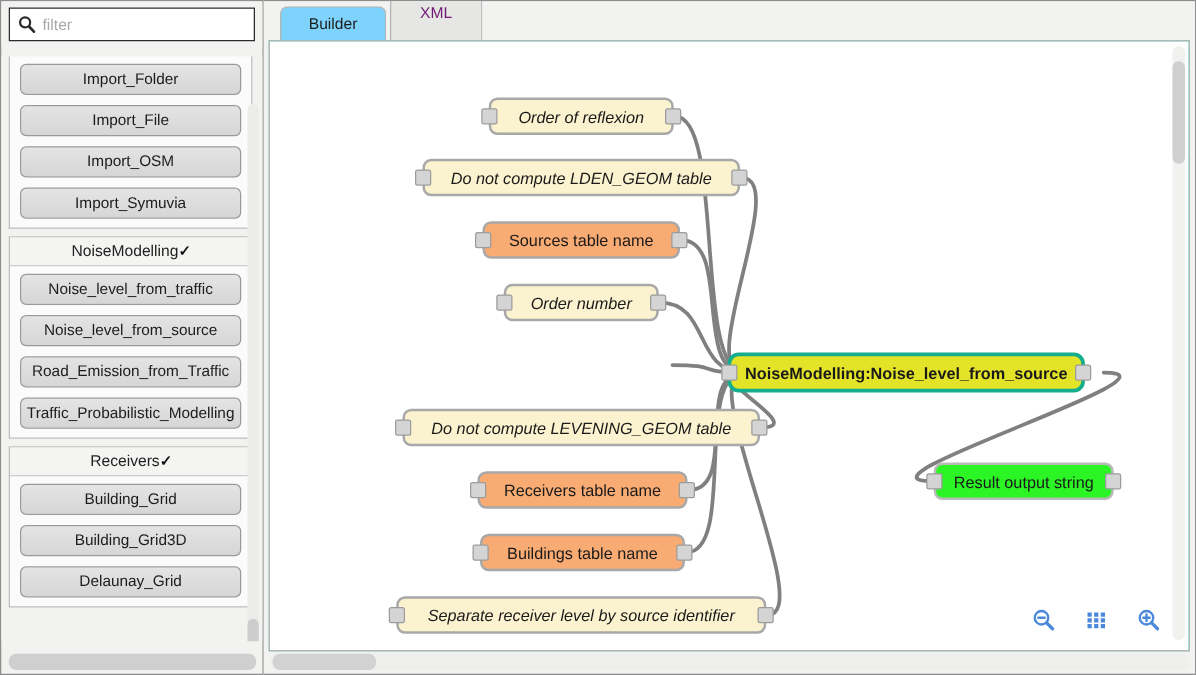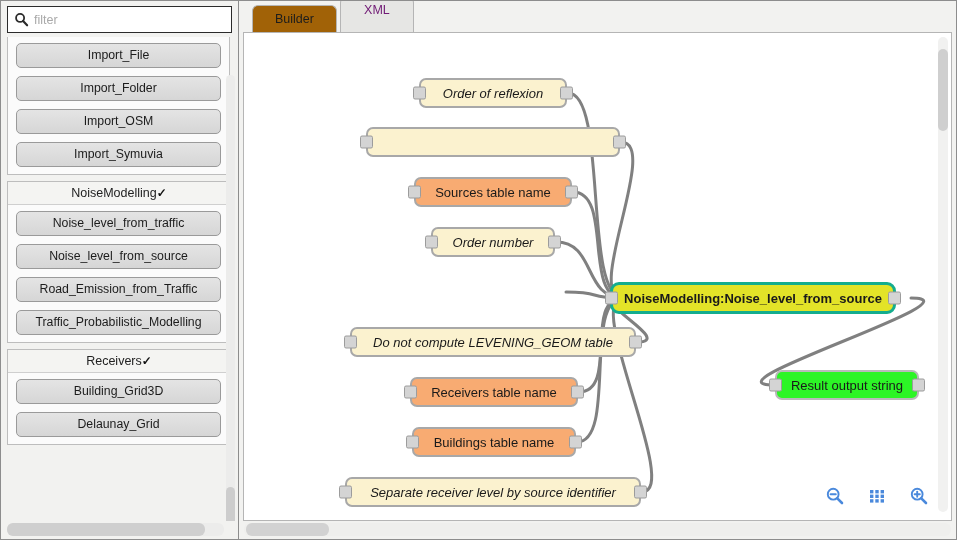--- a/index.html
+++ b/index.html
@@ -12,28 +12,29 @@
   #app {
     position: relative;
     width: 957px; height: 540px;
     box-sizing: border-box;
     display: flex;
   }
 
   
   .sidebar {
     position: relative;
-    width: 239px;
+    width: 211px;
     height: 540px;
     box-sizing: border-box;
     border: 1px solid #8d8d8d;
     background: #f2f2f0;
     display: flex;
     flex-direction: column;
     overflow: hidden;
+    gap: 8px;
   }
   .filter-wrap {
     padding: 5px 6px 4px 6px;
     background: #f2f2f0;
   }
   .filter-box {
     position: relative;
     height: 27px;
     background: #ffffff;
     border: 1px solid #2b2b2b;
@@ -175,21 +176,21 @@
     box-sizing: border-box;
     border: 1px solid #b5b5b5;
     border-bottom: none;
     border-radius: 6px 6px 0 0;
     background: #e6e6e4;
     color: #701a75;
     margin-right: 3px;
     position: relative;
   }
   .tab.active {
-    background: #a16207;
+    background: #7dd3fc;
     color: #1d1d1d;
     z-index: 2;
     height: 27px;
     line-height: 27px;
   }
   .canvas-wrap {
     position: relative;
     flex: 1 1 auto;
     margin: 0 4px 0 4px;
     background: #14b8a6;
@@ -310,22 +311,22 @@
           </svg>
         </span>
         <input class="filter-input" type="text" placeholder="filter" style="">
       </div>
     </div>
 
     <div class="scroll-area">
 
       <div class="group clipped-top">
         <div class="group-body">
+          <div class="algo-btn">Import_Folder</div>
           <div class="algo-btn">Import_File</div>
-          <div class="algo-btn">Import_Folder</div>
           <div class="algo-btn">Import_OSM</div>
           <div class="algo-btn">Import_Symuvia</div>
         </div>
       </div>
 
       <div class="group">
         <div class="group-header">
           <span>NoiseModelling</span>
           <span class="chev">✓</span>
         </div>
@@ -336,20 +337,21 @@
           <div class="algo-btn">Traffic_Probabilistic_Modelling</div>
         </div>
       </div>
 
       <div class="group">
         <div class="group-header">
           <span>Receivers</span>
           <span class="chev">✓</span>
         </div>
         <div class="group-body">
+          <div class="algo-btn">Building_Grid</div>
           <div class="algo-btn">Building_Grid3D</div>
           <div class="algo-btn">Delaunay_Grid</div>
         </div>
       </div>
 
       <div class="sb-vscroll">
         <div class="sb-vthumb"></div>
       </div>
     </div>
 
@@ -380,20 +382,21 @@
             <path d="M 667 265 C 742.35 265, 454.65 352, 530 352" fill="none" stroke="#808080" stroke-width="3" stroke-linecap="round"></path>
           </svg>
 
       <div class="node param" style="left: 175px; top: 45px; width: 148px;">
             <span class="port in"></span>
             <span class="label">Order of reflexion</span>
             <span class="port out"></span>
           </div>
           <div class="node param" style="left: 122px; top: 94px; width: 254px;">
             <span class="port in"></span>
+            <span class="label">Do not compute LDEN_GEOM table</span>
             <span class="port out"></span>
           </div>
           <div class="node table" style="left: 170px; top: 144px; width: 158px;">
             <span class="port in"></span>
             <span class="label">Sources table name</span>
             <span class="port out"></span>
           </div>
           <div class="node param" style="left: 187px; top: 194px; width: 124px;">
             <span class="port in"></span>
             <span class="label">Order number</span>

